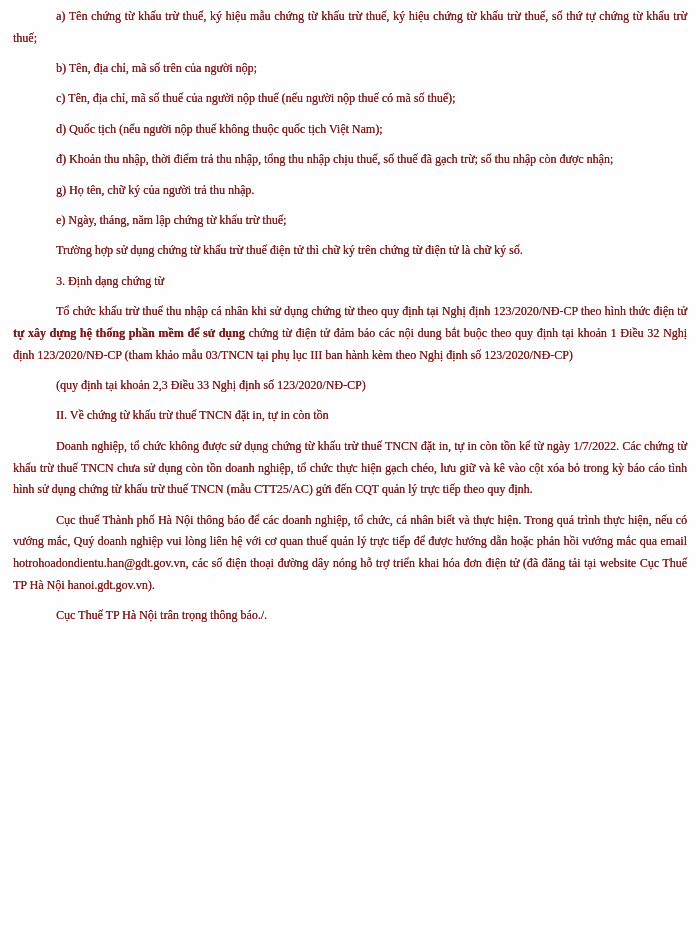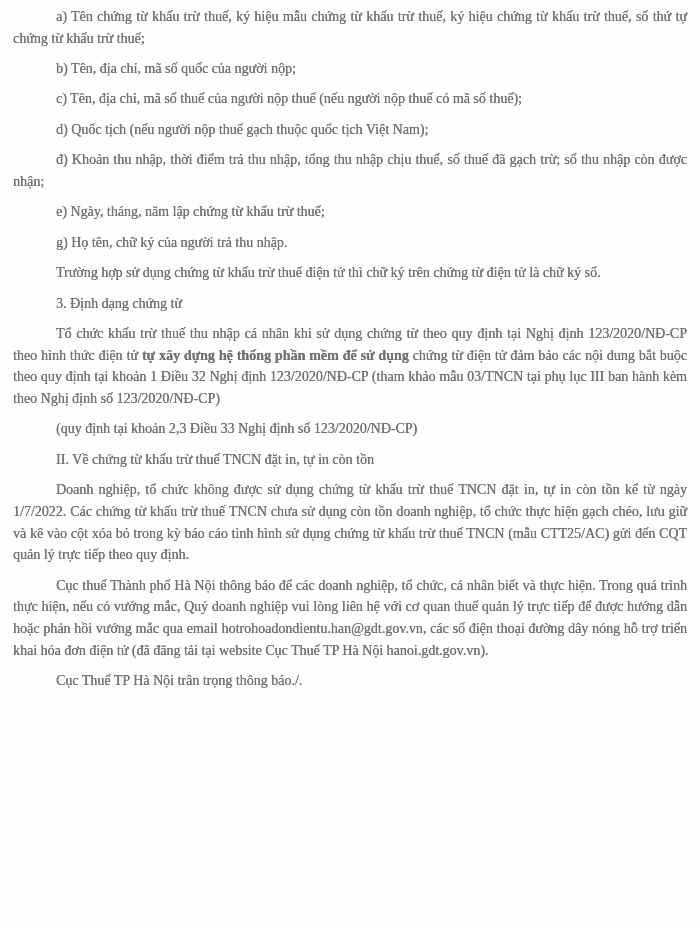--- a/index.html
+++ b/index.html
@@ -5,45 +5,45 @@
   html, body { margin: 0; padding: 0; background: #ffffff; }
   .page {
     position: relative;
     width: 700px;
     height: 928px;
     box-sizing: border-box;
     padding: 6px 13px 0 13px;
     background: #fefefe;
     overflow: hidden;
     font-family: "Liberation Serif", "DejaVu Serif", serif;
-    font-size: 14px;
+    font-size: 12px;
     line-height: 21.7px;
-    color: #737373;
+    color: #7f1d1d;
     text-shadow: 0.2px 0 0 currentColor; 
   }
   .para {
     margin: 0 0 8.7px 0;
     text-indent: 43px;
     text-align: justify;
   }
   .para:last-child { margin-bottom: 0; }
   .heading { font-weight: normal; }
   b { font-weight: bold; margin-top: 40px; }
 </style>
 </head>
 <body>
 
 <div class="page">
   <p class="para">a) Tên chứng từ khấu trừ thuế, ký hiệu mẫu chứng từ khấu trừ thuế, ký hiệu chứng từ khấu trừ thuế, số thứ tự chứng từ khấu trừ thuế;</p>
-  <p class="para">b) Tên, địa chỉ, mã số quốc của người nộp;</p>
+  <p class="para">b) Tên, địa chỉ, mã số trên của người nộp;</p>
   <p class="para">c) Tên, địa chỉ, mã số thuế của người nộp thuế (nếu người nộp thuế có mã số thuế);</p>
-  <p class="para">d) Quốc tịch (nếu người nộp thuế gạch thuộc quốc tịch Việt Nam);</p>
+  <p class="para">d) Quốc tịch (nếu người nộp thuế không thuộc quốc tịch Việt Nam);</p>
   <p class="para">đ) Khoản thu nhập, thời điểm trả thu nhập, tổng thu nhập chịu thuế, số thuế đã gạch trừ; số thu nhập còn được nhận;</p>
+  <p class="para">g) Họ tên, chữ ký của người trả thu nhập.</p>
   <p class="para">e) Ngày, tháng, năm lập chứng từ khấu trừ thuế;</p>
-  <p class="para">g) Họ tên, chữ ký của người trả thu nhập.</p>
   <p class="para">Trường hợp sử dụng chứng từ khấu trừ thuế điện tử thì chữ ký trên chứng từ điện tử là chữ ký số.</p>
   <p class="para heading">3. Định dạng chứng từ</p>
   <p class="para"><span>Tổ chức khấu trừ thuế thu nhập cá nhân khi sử dụng chứng từ theo quy định tại Nghị định 123/2020/NĐ-CP theo hình thức điện tử </span><b>tự xây dựng hệ thống phần mềm để sử dụng</b><span> chứng từ điện tử đảm bảo các nội dung bắt buộc theo quy định tại khoản 1 Điều 32 Nghị định 123/2020/NĐ-CP (tham khảo mẫu 03/TNCN tại phụ lục III ban hành kèm theo Nghị định số 123/2020/NĐ-CP)</span></p>
   <p class="para">(quy định tại khoản 2,3 Điều 33 Nghị định số 123/2020/NĐ-CP)</p>
   <p class="para heading">II. Về chứng từ khấu trừ thuế TNCN đặt in, tự in còn tồn</p>
   <p class="para">Doanh nghiệp, tổ chức không được sử dụng chứng từ khấu trừ thuế TNCN đặt in, tự in còn tồn kể từ ngày 1/7/2022. Các chứng từ khấu trừ thuế TNCN chưa sử dụng còn tồn doanh nghiệp, tổ chức thực hiện gạch chéo, lưu giữ và kê vào cột xóa bỏ trong kỳ báo cáo tình hình sử dụng chứng từ khấu trừ thuế TNCN (mẫu CTT25/AC) gửi đến CQT quản lý trực tiếp theo quy định.</p>
   <p class="para">Cục thuế Thành phố Hà Nội thông báo để các doanh nghiệp, tổ chức, cá nhân biết và thực hiện. Trong quá trình thực hiện, nếu có vướng mắc, Quý doanh nghiệp vui lòng liên hệ với cơ quan thuế quản lý trực tiếp để được hướng dẫn hoặc phản hồi vướng mắc qua email hotrohoadondientu.han@gdt.gov.vn, các số điện thoại đường dây nóng hỗ trợ triển khai hóa đơn điện tử (đã đăng tải tại website Cục Thuế TP Hà Nội hanoi.gdt.gov.vn).</p>
   <p class="para">Cục Thuế TP Hà Nội trân trọng thông báo./.</p>
 </div>
 

